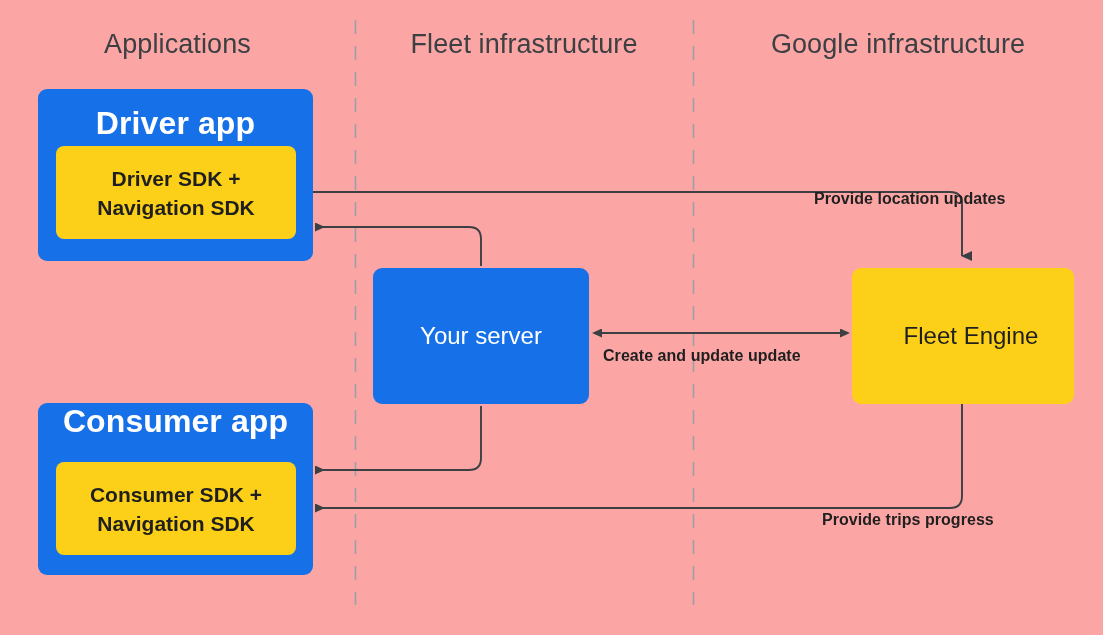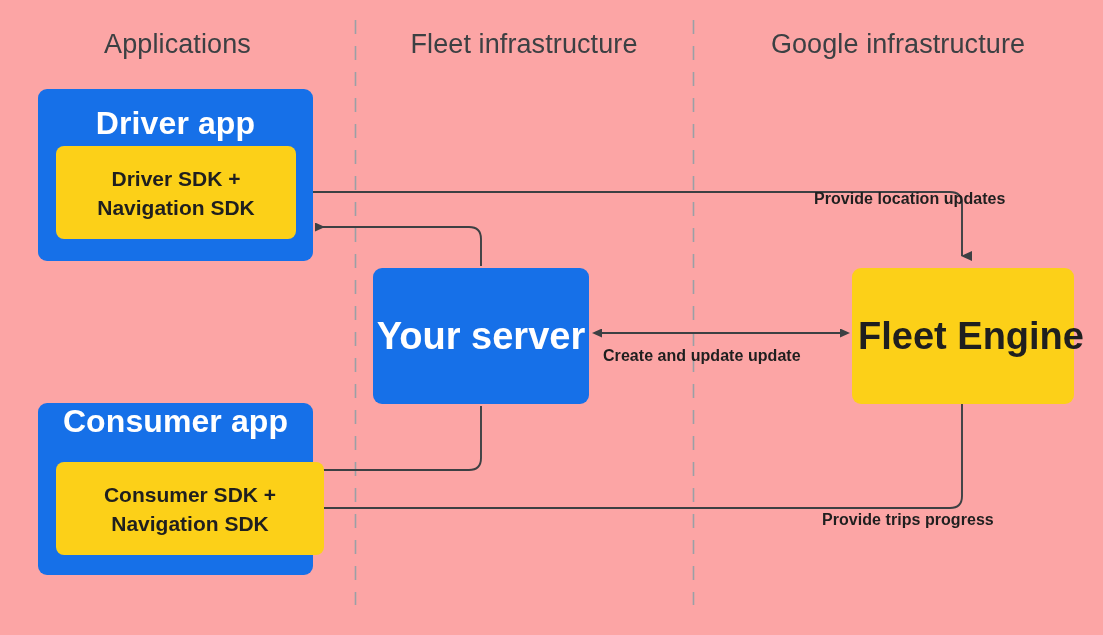--- a/index.html
+++ b/index.html
@@ -76,22 +76,22 @@
     color: #1f1f1f;
     font-size: 21px;
     font-weight: 700;
     line-height: 29px;
     white-space: nowrap;
     text-align: right;
   }
 
   .center-label {
     color: #ffffff;
-    font-size: 38px;
-    font-weight: 700;
+    font-size: 24px;
+    font-weight: 400;
     white-space: nowrap;
   }
   .center-label.dark { color: #1f1f1f; }
 
   .box-center {
     position: absolute;
     box-sizing: border-box;
     border-radius: 9px;
     display: flex;
     align-items: center;
@@ -110,21 +110,21 @@
   .edge-label.l2 { line-height: 23px; }
 
   
   #driver-app   { left: 38px;  top: 89px;  width: 275px; height: 172px; }
   #driver-app .app-title { margin-top: 16px; }
   #driver-sdk   { left: 56px;  top: 146px; width: 240px; height: 93px; }
 
   
   #consumer-app { left: 38px;  top: 403px; width: 275px; height: 172px; }
   #consumer-app .app-title { }
-  #consumer-sdk { left: 56px;  top: 462px; width: 268px; height: 93px; }
+  #consumer-sdk { left: 56px;  top: 462px; width: 240px; height: 93px; }
 
   
   #your-server  { left: 373px; top: 268px; width: 216px; height: 136px; background: #1670e8; }
 
   
   #fleet-engine { left: 852px; top: 268px; width: 222px; height: 136px; background: #fcd018; padding-left: 16px; }
 
   
   #label-location-updates { left: 814px; top: 166px; margin-top: 24px; }
   #label-trip-progress    { left: 822px; top: 511px; }

